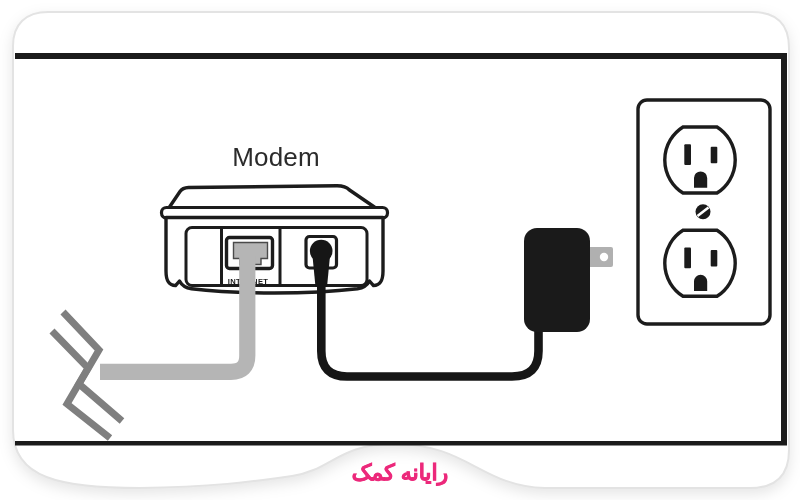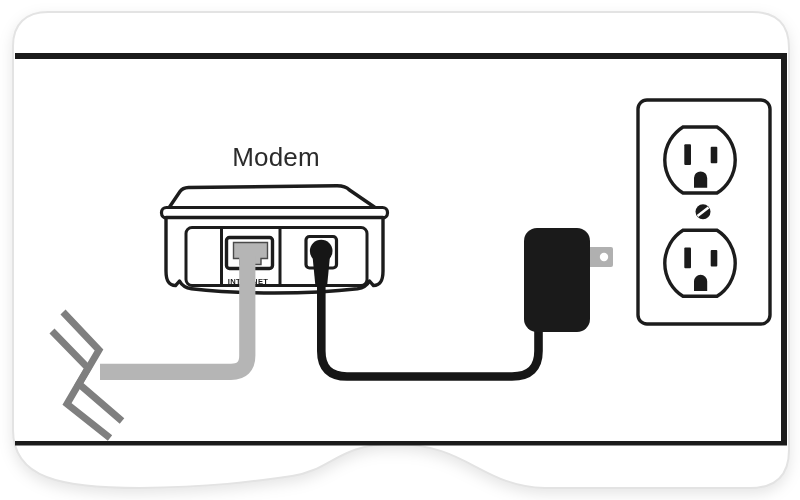--- a/index.html
+++ b/index.html
@@ -85,13 +85,14 @@
       <g>
         <path d="M 683,230.3 L 717,230.3 A 39,39 0 0 1 717,296.3 L 683,296.3 A 39,39 0 0 1 683,230.3 Z" fill="#fff" stroke="#1c1c1c" stroke-width="3.4"></path>
         <rect x="684.3" y="247.6" width="6.7" height="20.7" rx="1" fill="#1b1b1b"></rect>
         <rect x="710.7" y="250" width="6.6" height="16.6" rx="1" fill="#1b1b1b"></rect>
         <path d="M 694,291 L 694,281.3 A 6.6,6.6 0 0 1 707.2,281.3 L 707.2,291 Z" fill="#1b1b1b"></path>
       </g>
     </g>
   </svg>
 
   <div class="modem-label">Modem</div>
+  <div class="brand">رایانه کمک</div>
 </div>
 
 </body></html>

